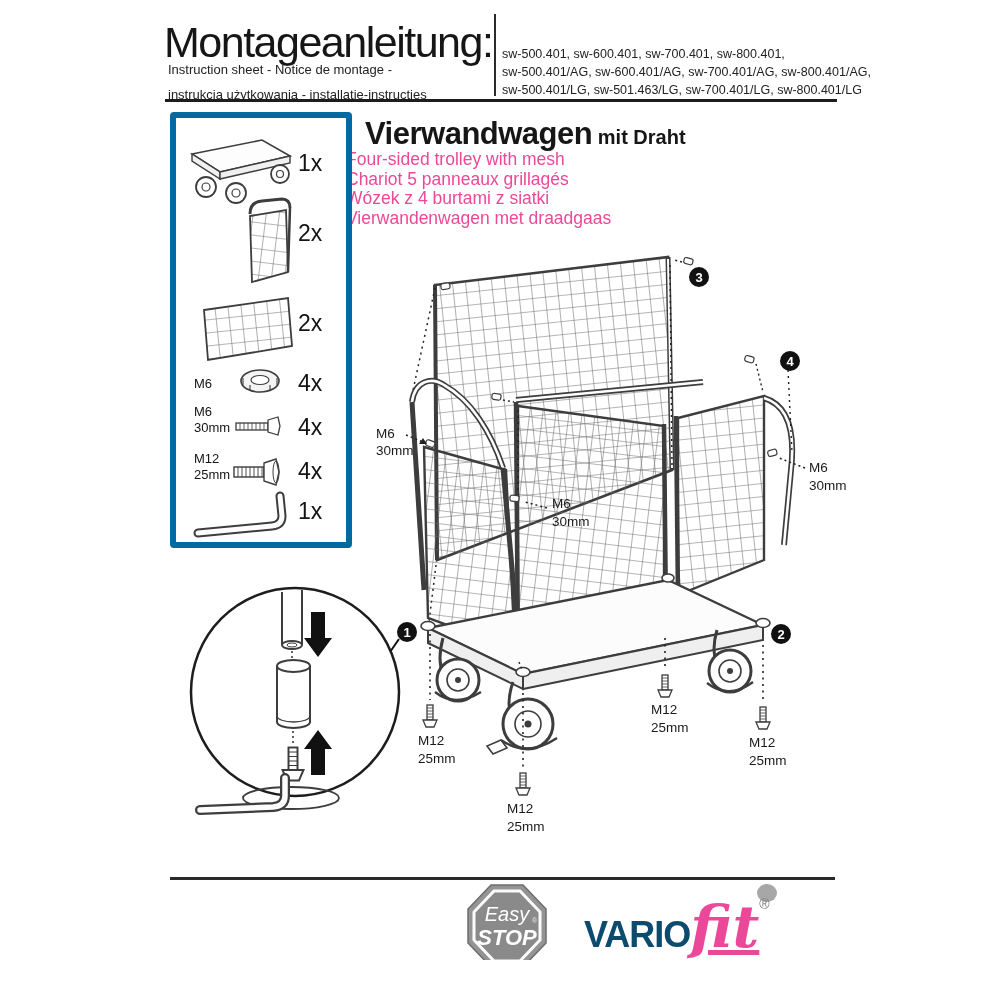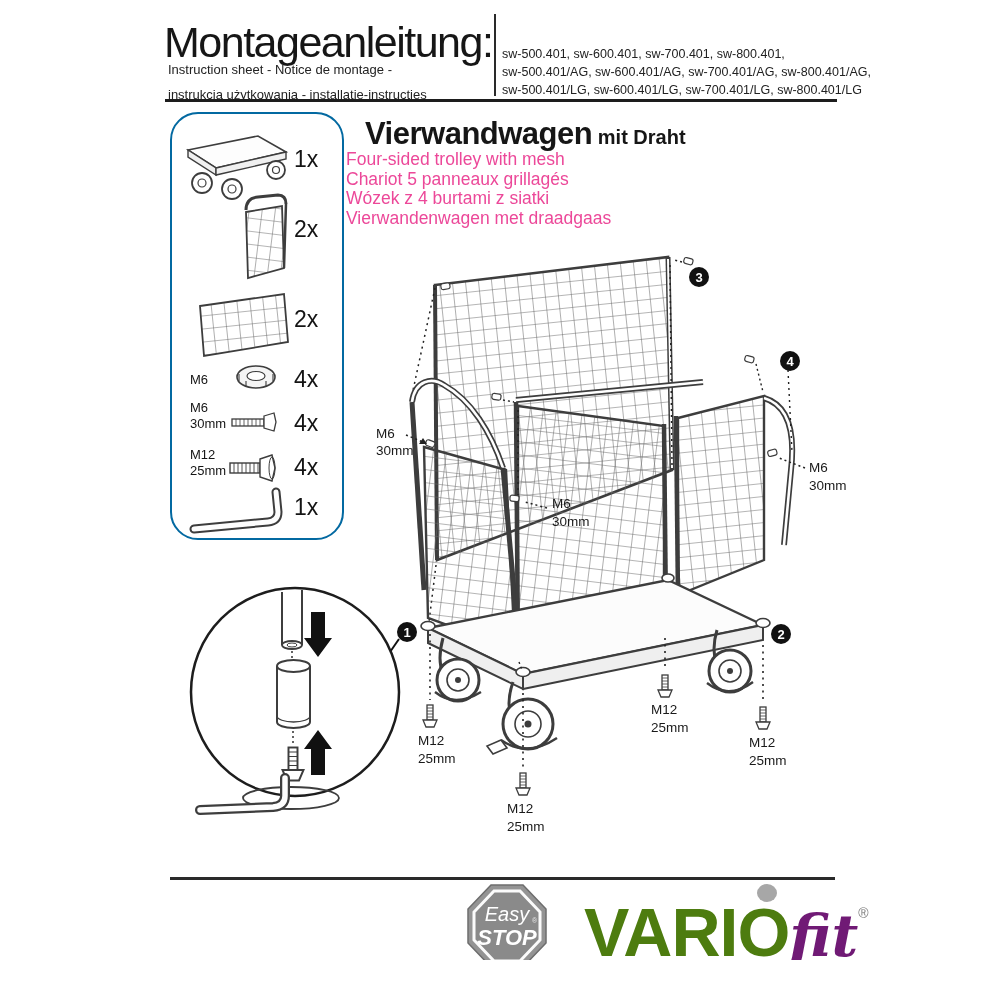--- a/index.html
+++ b/index.html
@@ -6,51 +6,51 @@
   #page{position:relative;width:1000px;height:960px;background:#fff;overflow:hidden;
         font-family:"Liberation Sans",sans-serif;color:#161616;}
   .abs{position:absolute;}
   
   .h-title{left:164px;top:18px;font-size:43px;letter-spacing:-1.5px;white-space:nowrap;}
   .h-sub{left:168px;font-size:13px;color:#222;white-space:nowrap;}
   .h-vline{left:494px;top:14px;width:2px;height:82px;background:#2a2a2a;}
   .h-codes{left:502px;top:30px;font-size:12.5px;line-height:18px;color:#222;white-space:nowrap;margin-top:15px;}
   .h-rule{left:165px;top:99px;width:672px;height:3px;background:#1d1d1d;}
   
-  .pbox{left:170px;top:112px;width:170px;height:424px;border:2px solid #0369a1;border-radius:28px;}
+  .pbox{left:170px;top:112px;width:170px;height:424px;border:6px solid #0369a1;border-radius:4px;}
   .pqty{font-size:23px;color:#141414;}
   .plabel{font-size:13px;color:#141414;line-height:16px;}
   
   .ptitle{left:365px;top:116px;font-size:31px;font-weight:600;letter-spacing:-.5px;white-space:nowrap;}
   .ptitle small{font-size:20px;font-weight:700;letter-spacing:0;}
   .pnames{left:346px;top:150px;font-size:17.5px;line-height:19.5px;color:#ec4899;white-space:nowrap;}
   
   .f-rule{left:170px;top:877px;width:665px;height:2.5px;background:#2a2a2a;}
   .brand{left:584px;top:893px;white-space:nowrap;}
-  .brand .b1{font-size:68px;font-weight:bold;color:#4d7c0f;letter-spacing:-1px;}
-  .brand .b2{font-family:"DejaVu Serif",serif;font-style:italic;font-weight:bold;font-size:58px;color:#701a75;}
+  .brand .b1{font-size:36px;font-weight:bold;color:#0c4a6e;letter-spacing:-1px;}
+  .brand .b2{font-family:"DejaVu Serif",serif;font-style:italic;font-weight:bold;font-size:58px;color:#ec4899;text-decoration:underline;}
   .brand .b3{font-size:14px;color:#7a7a7a;vertical-align:38px;}
   .brand-dot{left:757px;top:884px;width:20px;height:18px;border-radius:50%;background:#a7a7a7;}
   svg text{font-family:"Liberation Sans",sans-serif;}
   .dl{fill:#1a1a1a;font-size:13.5px;}
   .co{fill:#fff;font-size:13px;font-weight:bold;text-anchor:middle;}
 </style>
 </head>
 <body>
 
 <div id="page">
 
   <div class="abs h-title">Montageanleitung:</div>
   <div class="abs h-sub" style="top:62px">Instruction sheet - Notice de montage  -</div>
   <div class="abs h-sub" style="top:87px">instrukcja użytkowania - installatie-instructies</div>
   <div class="abs h-vline"></div>
   <div class="abs h-codes">
     <div>sw-500.401, sw-600.401, sw-700.401, sw-800.401,</div>
     <div>sw-500.401/AG, sw-600.401/AG, sw-700.401/AG, sw-800.401/AG,</div>
-    <div>sw-500.401/LG, sw-600.401/LG, sw-700.401/LG, sw-800.401/LG</div>
+    <div>sw-500.401/LG, sw-501.463/LG, sw-700.401/LG, sw-800.401/LG</div>
   </div>
   <div class="abs h-rule"></div>
 
   <div class="abs ptitle"><span>Vierwandwagen</span><small> mit Draht</small></div>
   <div class="abs pnames">
     <div>Four-sided trolley with mesh</div>
     <div>Chariot 5 panneaux grillagés</div>
     <div>Wózek z 4 burtami z siatki</div>
     <div>Vierwandenwagen met draadgaas</div>
   </div>

